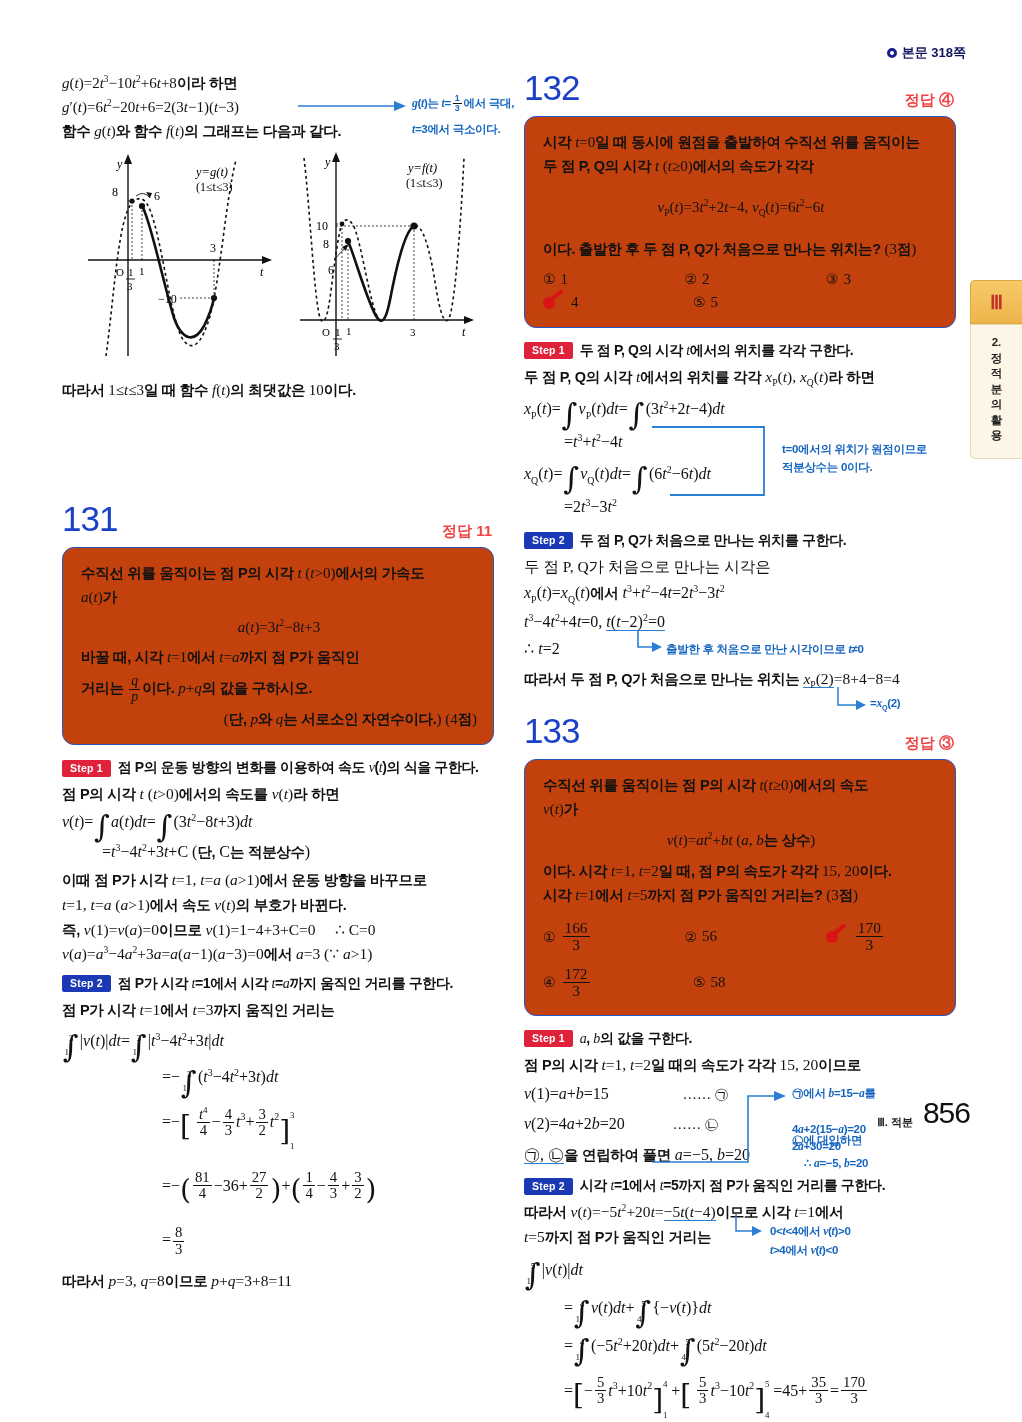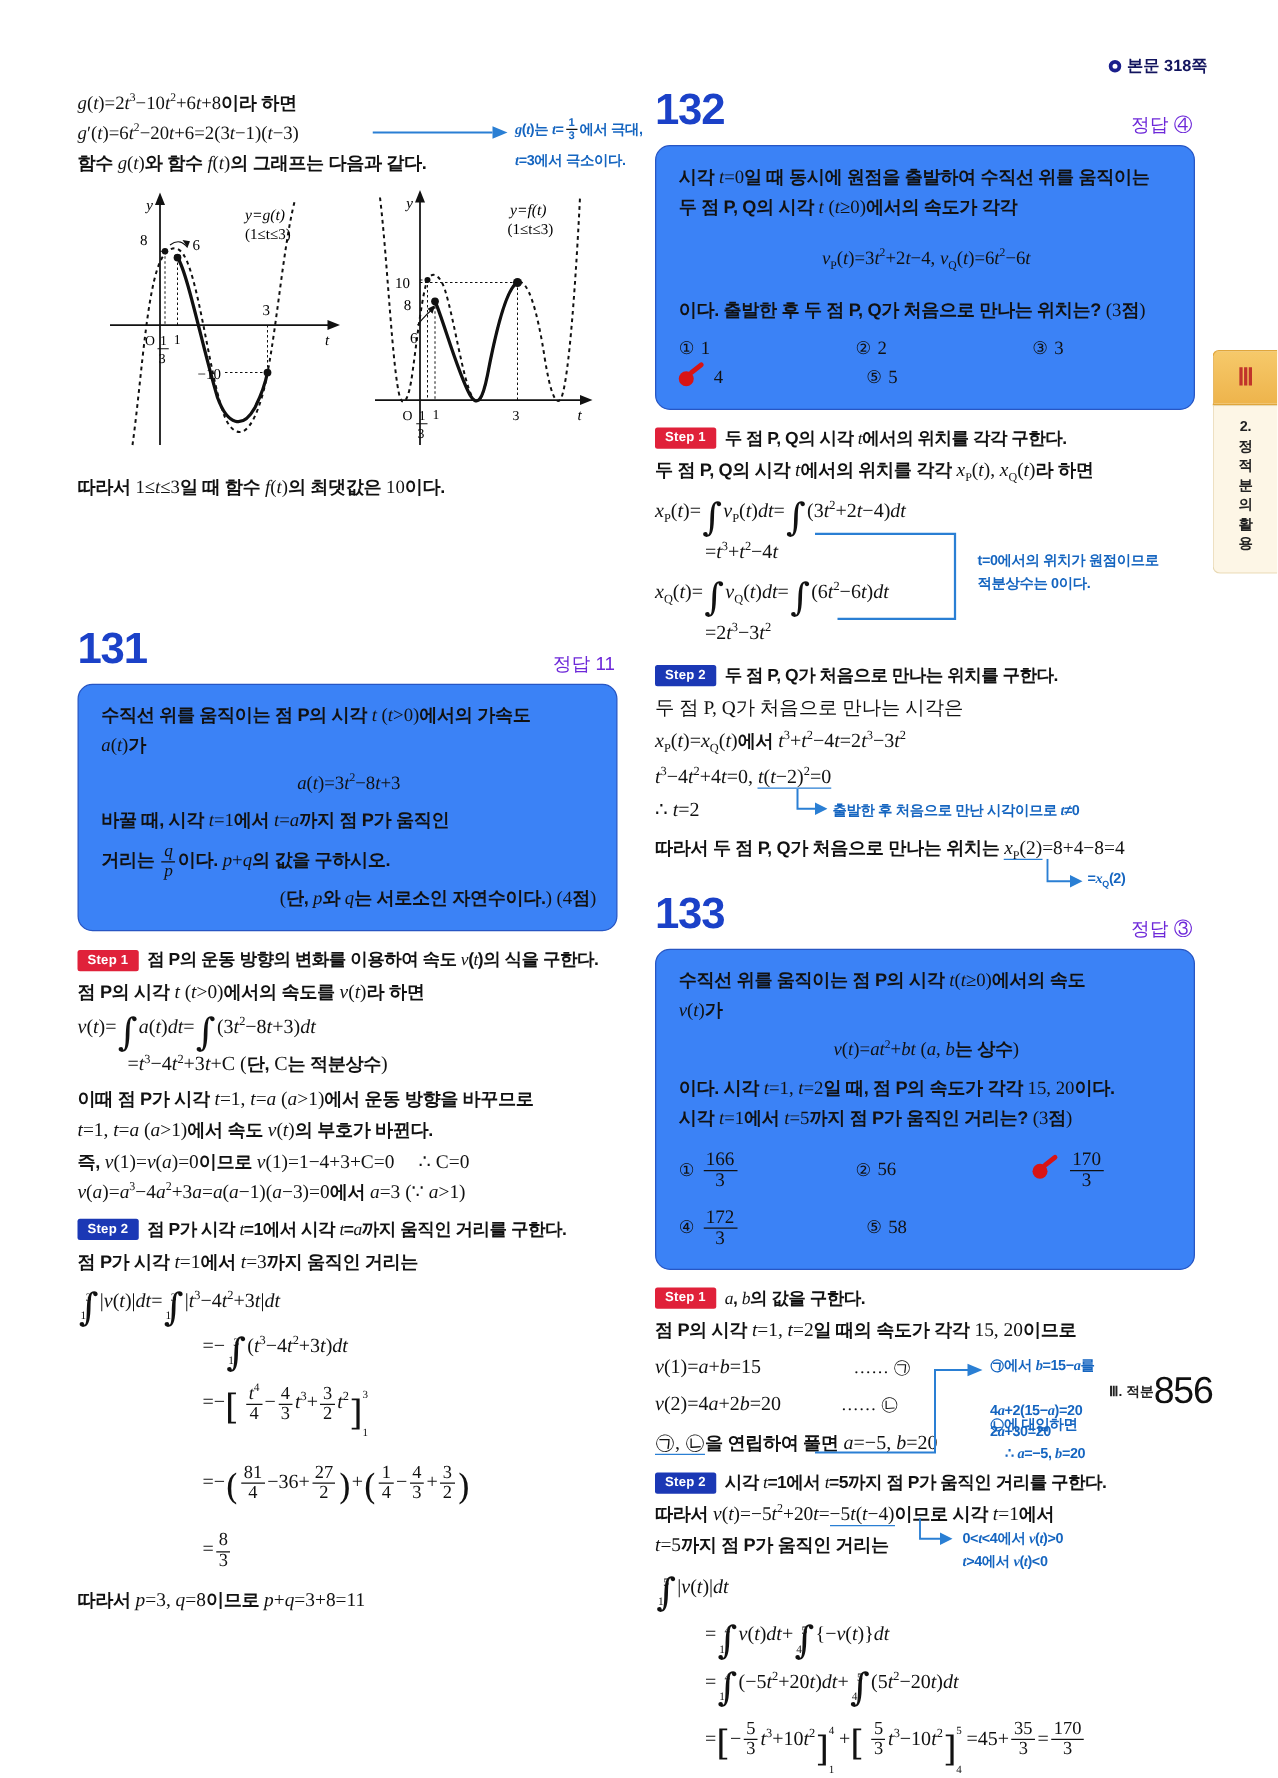--- a/index.html
+++ b/index.html
@@ -54,32 +54,32 @@
 
   .bigbr { font-size:1.75em; vertical-align:-0.30em; font-family:"DejaVu Serif", serif; }
   .brk { position:relative; display:inline-block; vertical-align:-0.3em;}
   .brk .lim-t { position:absolute; top:-0.1em; right:-0.48em; font-size:0.55em; }
   .brk .lim-b { position:absolute; bottom:-0.1em; right:-0.48em; font-size:0.55em; }
 
   
   .prob-head { position:relative; height:40px; margin-bottom:4px; }
   .prob-num {
     font-family:"Liberation Sans", sans-serif;
-    font-weight:bold; font-size:35px; color:#1B41C8; letter-spacing:-1px;
+    font-weight:normal; font-size:35px; color:#1B41C8; letter-spacing:-1px;
     position:absolute; left:0; top:-4px;
   }
   .prob-ans {
     position:absolute; right:2px; bottom:2px;
-    font-family:"Liberation Sans", sans-serif; font-weight:normal; font-size:15px; color:#6d28d9;
+    font-family:"Liberation Sans", sans-serif; font-weight:bold; font-size:15px; color:#ef4444;
   }
 
   
   .qbox {
     border:1.6px solid #2756c4; border-radius:12px;
-    padding:14px 16px 12px 18px; background:#3b82f6; margin-bottom:14px;
+    padding:14px 16px 12px 18px; background:#c2410c; margin-bottom:14px;
   }
   .qbox .line { font-size:15px; }
   .centered { text-align:center; }
   .note-right { text-align:right; }
 
   .choices { margin-top:10px; }
   .choice-row { display:flex; margin-bottom:4px; align-items:center; }
   .choice { display:flex; align-items:center; gap:5px; font-size:15px; }
   .c1 { width:150px; } .c2 { width:150px; } .c3 { width:120px; }
   .cnum { font-family:"DejaVu Sans", sans-serif; font-size:14px; }
@@ -111,21 +111,21 @@
   
   .annot { color:#1565c0; font-family:"Liberation Sans", sans-serif; font-weight:bold; font-size:11.5px; line-height:1.45; letter-spacing:-0.3px;}
   .annot .mi { font-family:"Liberation Serif", serif; font-style:italic; font-weight:bold;}
 
   
   .graphs { position:relative; height:215px; margin:6px 0 4px 0; }
 
   
   .footer {
     position:absolute; right:52px; bottom:38px;
-    display:flex; align-items:center; 
+    display:flex; align-items:flex-end; gap:10px;
   }
   .footer-label { font-family:"Liberation Sans", sans-serif; font-weight:bold; font-size:11px; color:#222;}
   .footer-page { font-family:"Liberation Sans", sans-serif; font-size:30px; color:#111; letter-spacing:-1px;}
 
   
   .sidetab { position:absolute; right:0; top:280px; width:52px; }
   .sidetab-top {
     height:44px; background:linear-gradient(180deg,#f6c96a,#eeb44c);
     border:1px solid #e0a63c; border-right:none; border-radius:5px 0 0 0;
     display:flex; align-items:center; justify-content:center;

